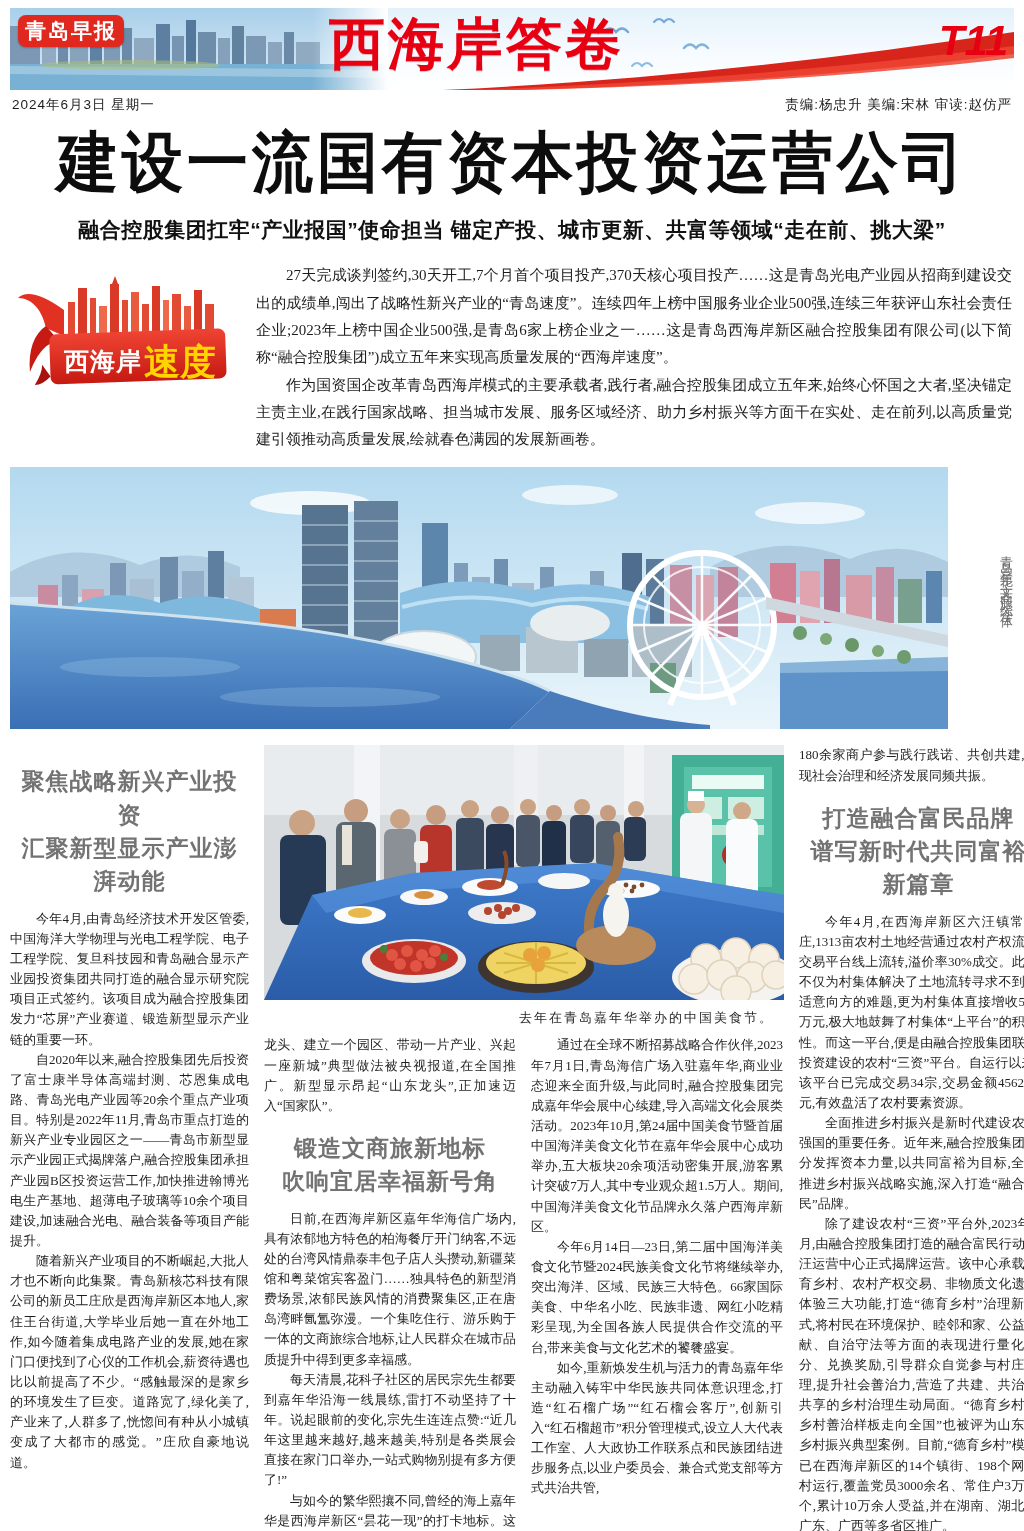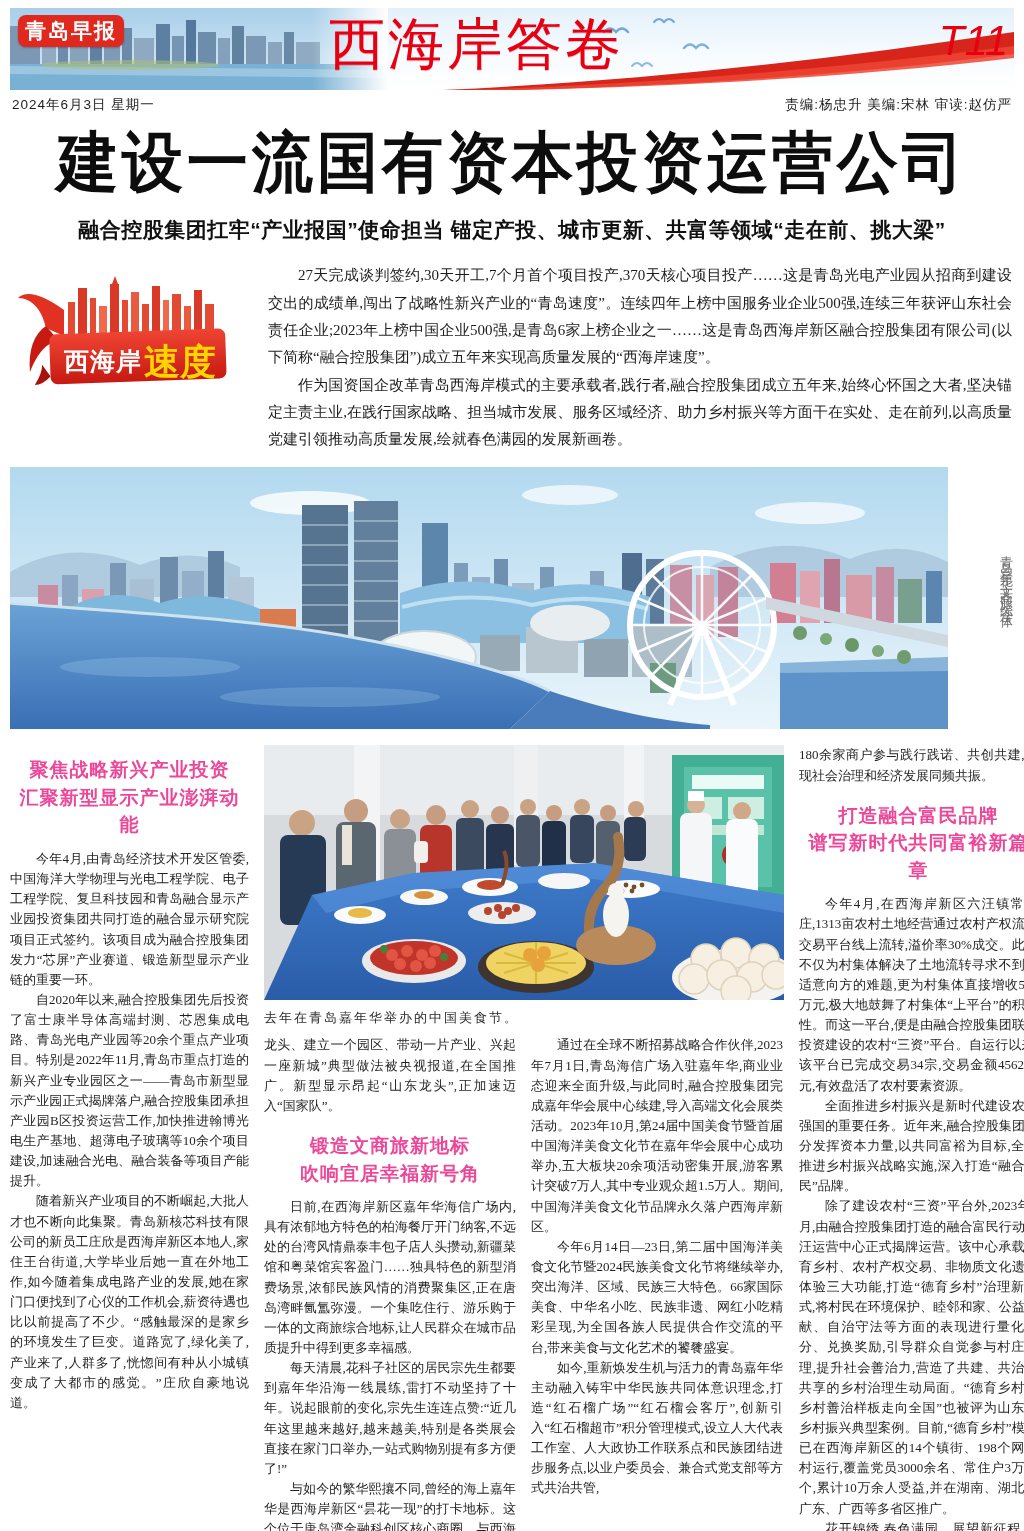--- a/index.html
+++ b/index.html
@@ -20,29 +20,29 @@
   .logo-box{
     position:absolute; left:8px; top:7px; z-index:3;
     background:#e0281e; color:#fff;
     font-family:"Liberation Sans","DejaVu Sans",sans-serif;
     font-weight:900; font-size:21px; letter-spacing:2px;
     padding:5px 7px 6px 7px; line-height:1; border-radius:8px;
     box-shadow:0 1px 2px rgba(0,0,0,.25);
   }
   .banner-title{
     position:absolute; left:50%; top:8px; transform:translateX(-62%);
-    color:#e60012; font-weight:400; font-size:56px; line-height:1;
+    color:#e60012; font-weight:700; font-size:56px; line-height:1;
     font-family:"Liberation Serif","DejaVu Serif",serif;
     letter-spacing:3px; z-index:2; text-shadow:0 1px 0 rgba(230,0,18,.25);
     white-space:nowrap;
   }
   .page-no{
     position:absolute; right:6px; top:12px; z-index:3;
     color:#e60012; font-family:"Liberation Sans","DejaVu Sans",sans-serif;
-    font-weight:400; font-size:42px; line-height:1; font-style:italic;
+    font-weight:700; font-size:42px; line-height:1; font-style:italic;
   }
   .ribbon{ position:absolute; right:0; bottom:-2px; width:620px; height:60px; z-index:1; }
   .birds{ position:absolute; right:290px; top:6px; width:140px; height:70px; z-index:1; opacity:.85; }
 
   
   .dateline{
     display:flex; justify-content:space-between; align-items:center;
     padding:6px 2px 4px 2px;
     font-family:"Liberation Sans","DejaVu Sans",sans-serif;
     font-size:13.5px; color:#1d1d1d; letter-spacing:1px;
@@ -60,21 +60,21 @@
     text-align:center; margin-top:20px;
     font-family:"Liberation Sans","DejaVu Sans",sans-serif;
     font-weight:700; font-size:21px; color:#111; letter-spacing:.5px;
     white-space:nowrap;
   }
 
   
   .intro{ display:flex; margin-top:18px; gap:26px; padding:0 2px; }
   .speed-badge{ width:218px; height:118px; flex:0 0 auto; position:relative; margin-top:14px; }
   .intro-text{
-    flex:1; font-size:15px; line-height:1.82; text-align:justify; color:#1c1c1c;margin-left:12px;
+    flex:1; font-size:15px; line-height:1.82; text-align:justify; color:#1c1c1c;
   }
   .intro-text p{ text-indent:2em; }
 
   
   .main-photo-row{ display:flex; margin-top:14px; }
   .main-photo{ width:938px; height:262px; flex:0 0 auto; background:#dfeefa; }
   .vcaption{
     flex:1; writing-mode:vertical-rl; font-size:13px; color:#6b6b6b;
     letter-spacing:6px; padding-top:78px; padding-left:10px; line-height:1.2;
     font-family:"Liberation Serif","DejaVu Serif",serif;
@@ -82,27 +82,27 @@
 
   
   .body-grid{ display:flex; gap:15px; margin-top:16px; }
   .col{ font-size:13px; line-height:1.55; text-align:justify; color:#1f1f1f; }
   .col p{ text-indent:2em; }
   .col p.cont{ text-indent:0; }
   .col-narrow{ width:239px; flex:0 0 auto; }
   .col-middle{ width:520px; flex:0 0 auto; }
   .sec-title{
     font-family:"Liberation Sans","DejaVu Sans",sans-serif;
-    font-weight:800; font-size:19px; line-height:1.45; text-align:center;
-    color:#ec4899; margin:11px 0 10px 0; letter-spacing:1px;
+    font-weight:800; font-size:23px; line-height:1.45; text-align:center;
+    color:#737373; margin:20px 0 10px 0; letter-spacing:1px;
   }
   .sec-title.mt{ margin-top:16px; }
   .food-photo{ width:520px; height:255px; background:#e8eaec; }
   .food-caption{
-    font-size:13px; color:#2a2a2a; margin:5px 10px 8px 0;
+    text-align:right; font-size:13px; color:#2a2a2a; margin:5px 10px 8px 0;
     letter-spacing:2px;
   }
   .middle-cols{ display:flex; gap:15px; margin-top:4px; }
   .middle-cols .subcol{ width:252px; }
 </style>
 </head>
 <body>
 
 <div class="page">
 

